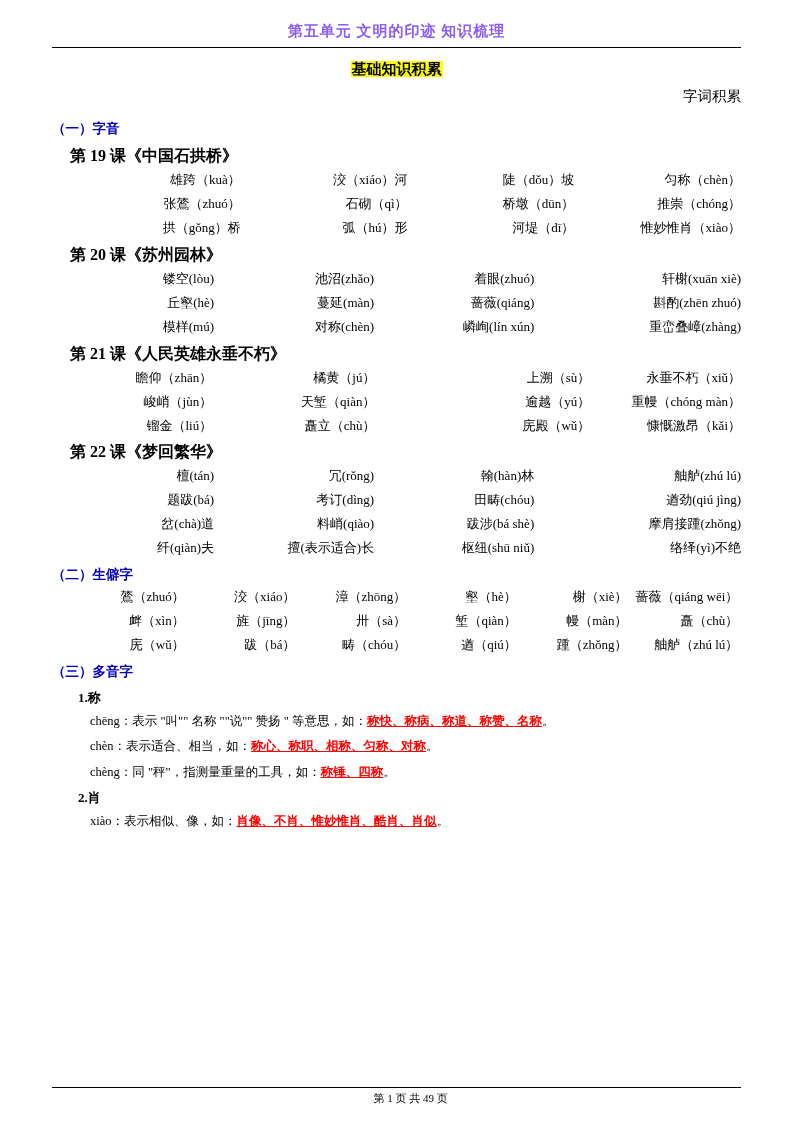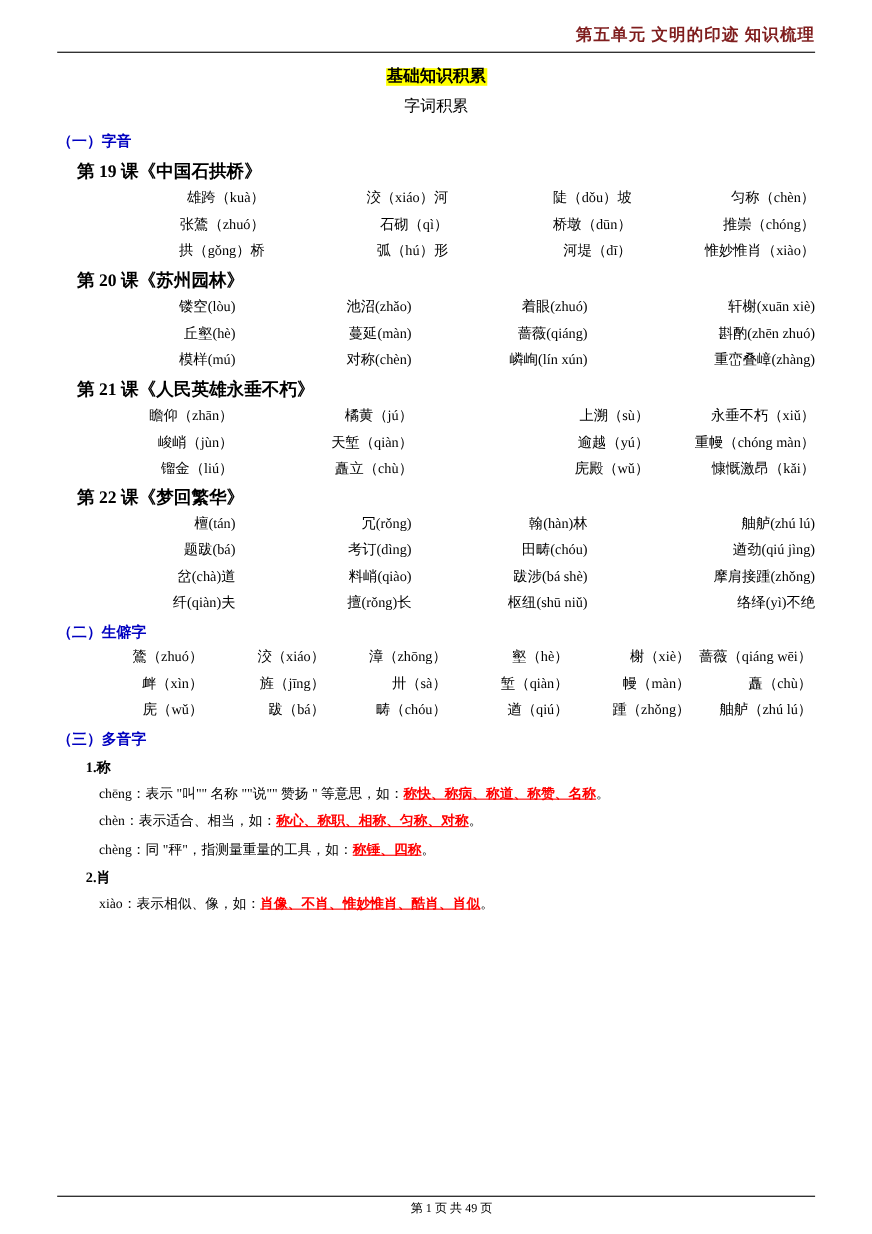--- a/index.html
+++ b/index.html
@@ -15,22 +15,22 @@
     position: relative;
   }
   .page {
     width: 793px;
     height: 1122px;
     box-sizing: border-box;
     padding: 22px 52px 0 52px;
     position: relative;
   }
   .doc-header {
-    text-align: right;
-    color: #7f1d1d;
+    text-align: center;
+    color: #8b5cf6;
     font-weight: bold;
     font-size: 15px;
     letter-spacing: 1px;
     padding-bottom: 6px;
   }
   .header-rule {
     border: 0;
     border-top: 1px solid #000;
     margin: 0 0 12px 0;
   }
@@ -38,21 +38,21 @@
     text-align: center;
     font-weight: bold;
     font-size: 15px;
     margin-bottom: 8px;
   }
   .hl-yellow {
     background: #ffff00;
     padding: 0 1px;
   }
   .title-sub {
-    text-align: center;
+    text-align: right;
     font-size: 14.5px;
     margin-bottom: 14px;
   }
   .sec-head {
     color: #0000c0;
     font-size: 13.5px;
     font-weight: bold;
     margin: 10px 0 6px 0;
   }
   .lesson-head {
@@ -212,21 +212,21 @@
       <span>遒劲(qiú jìng)</span>
     </div>
     <div class="row c4b">
       <span>岔(chà)道</span>
       <span>料峭(qiào)</span>
       <span>跋涉(bá shè)</span>
       <span>摩肩接踵(zhǒng)</span>
     </div>
     <div class="row c4b">
       <span>纤(qiàn)夫</span>
-      <span>擅(rǒng)长</span>
+      <span>擅(表示适合)长</span>
       <span>枢纽(shū niǔ)</span>
       <span>络绎(yì)不绝</span>
     </div>
   </div>
 
   <div class="sec-head">（二）生僻字</div>
   <div class="grid">
     <div class="row c5">
       <span>鷟（zhuó）</span>
       <span>洨（xiáo）</span>

